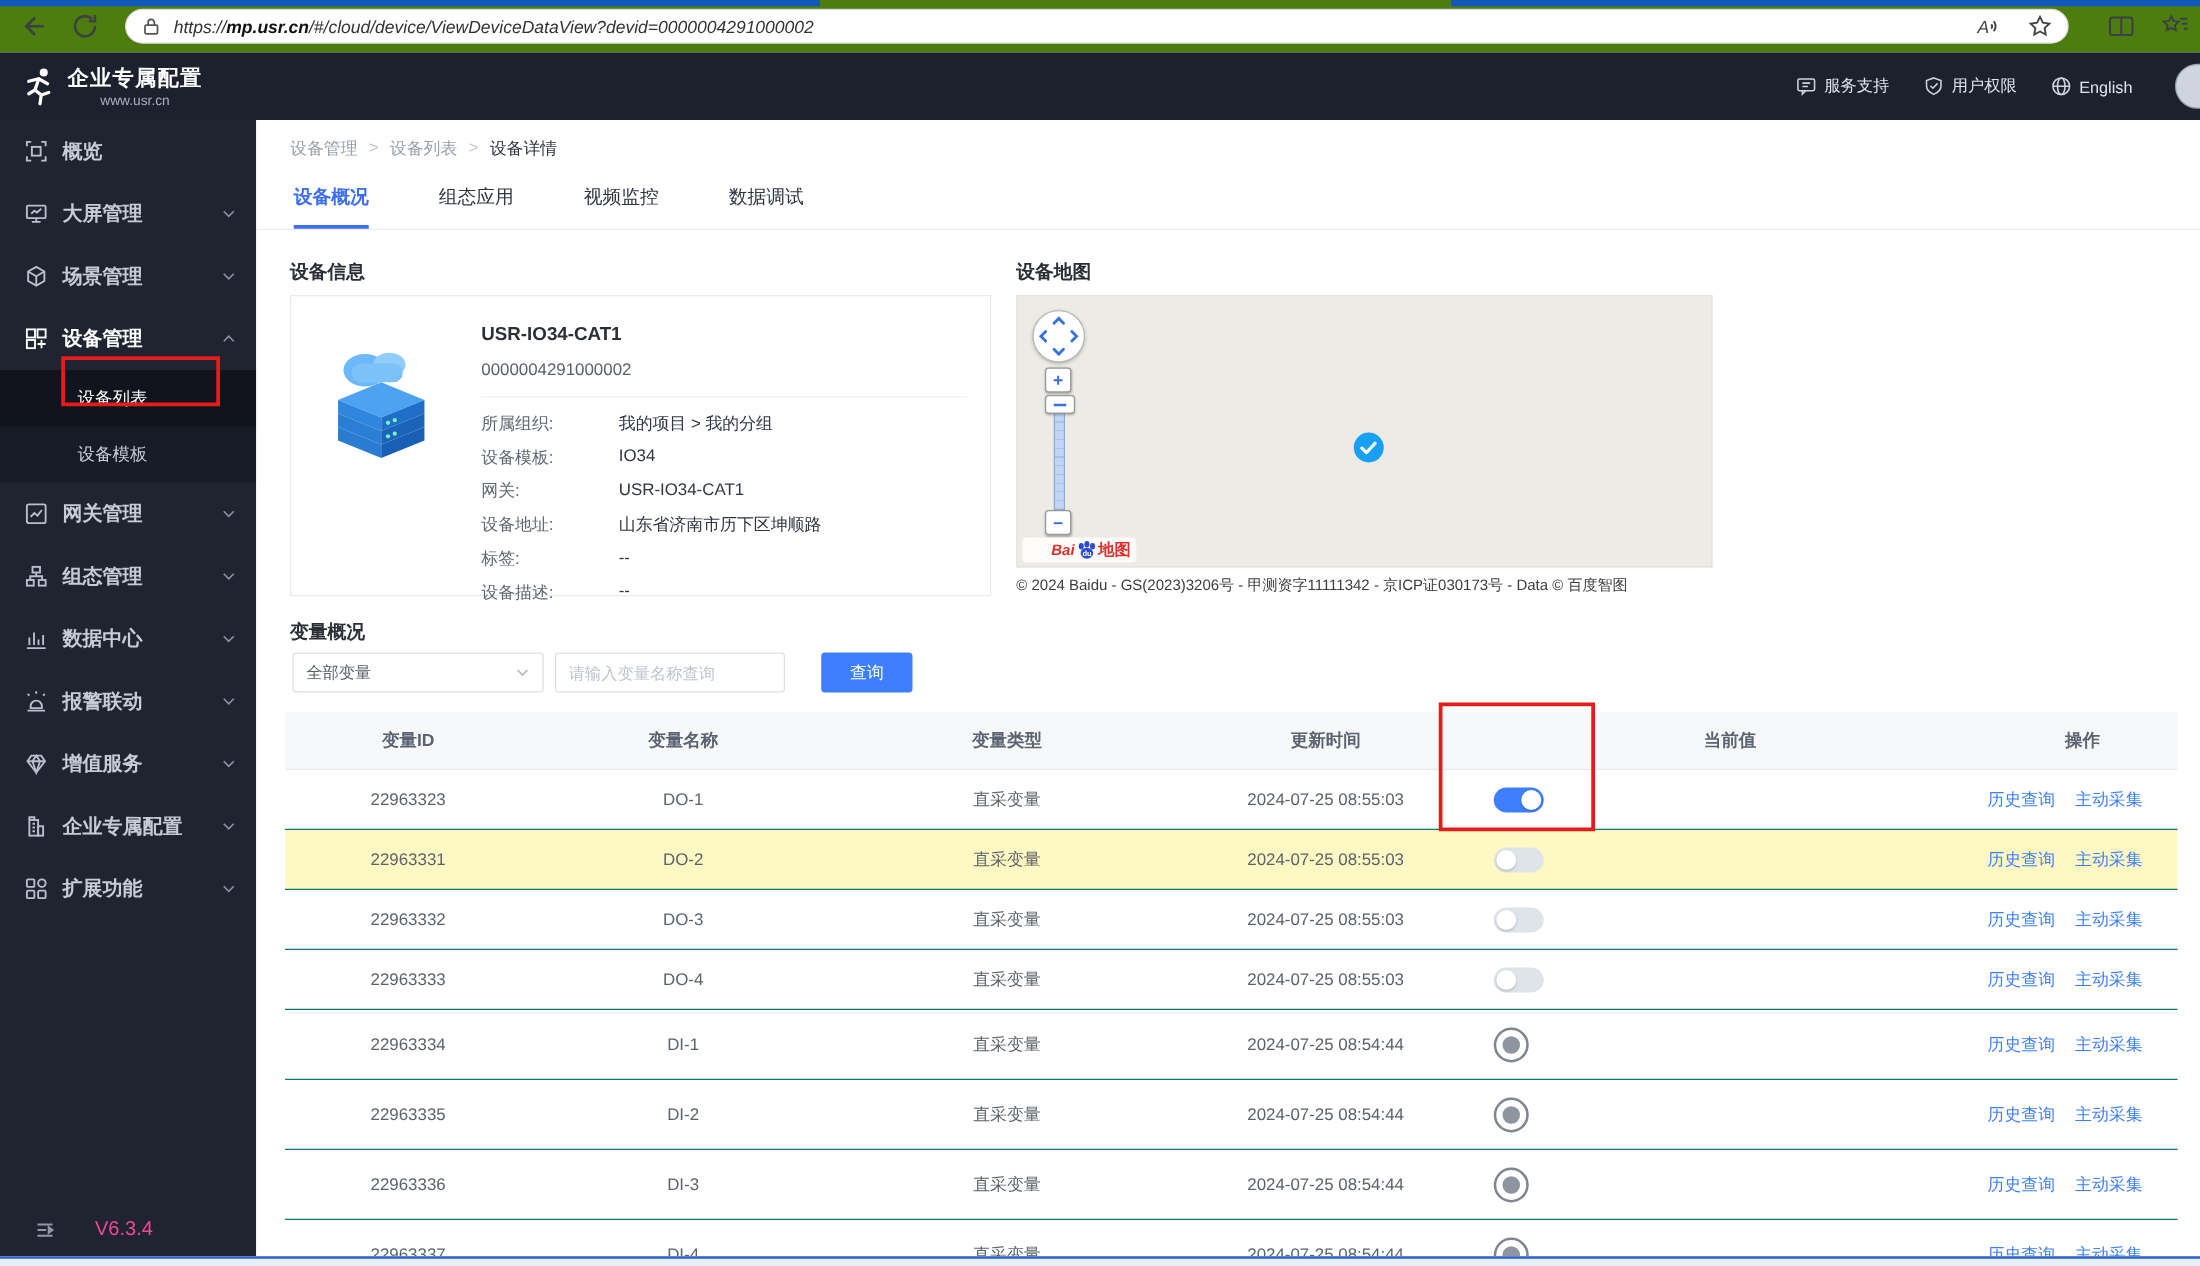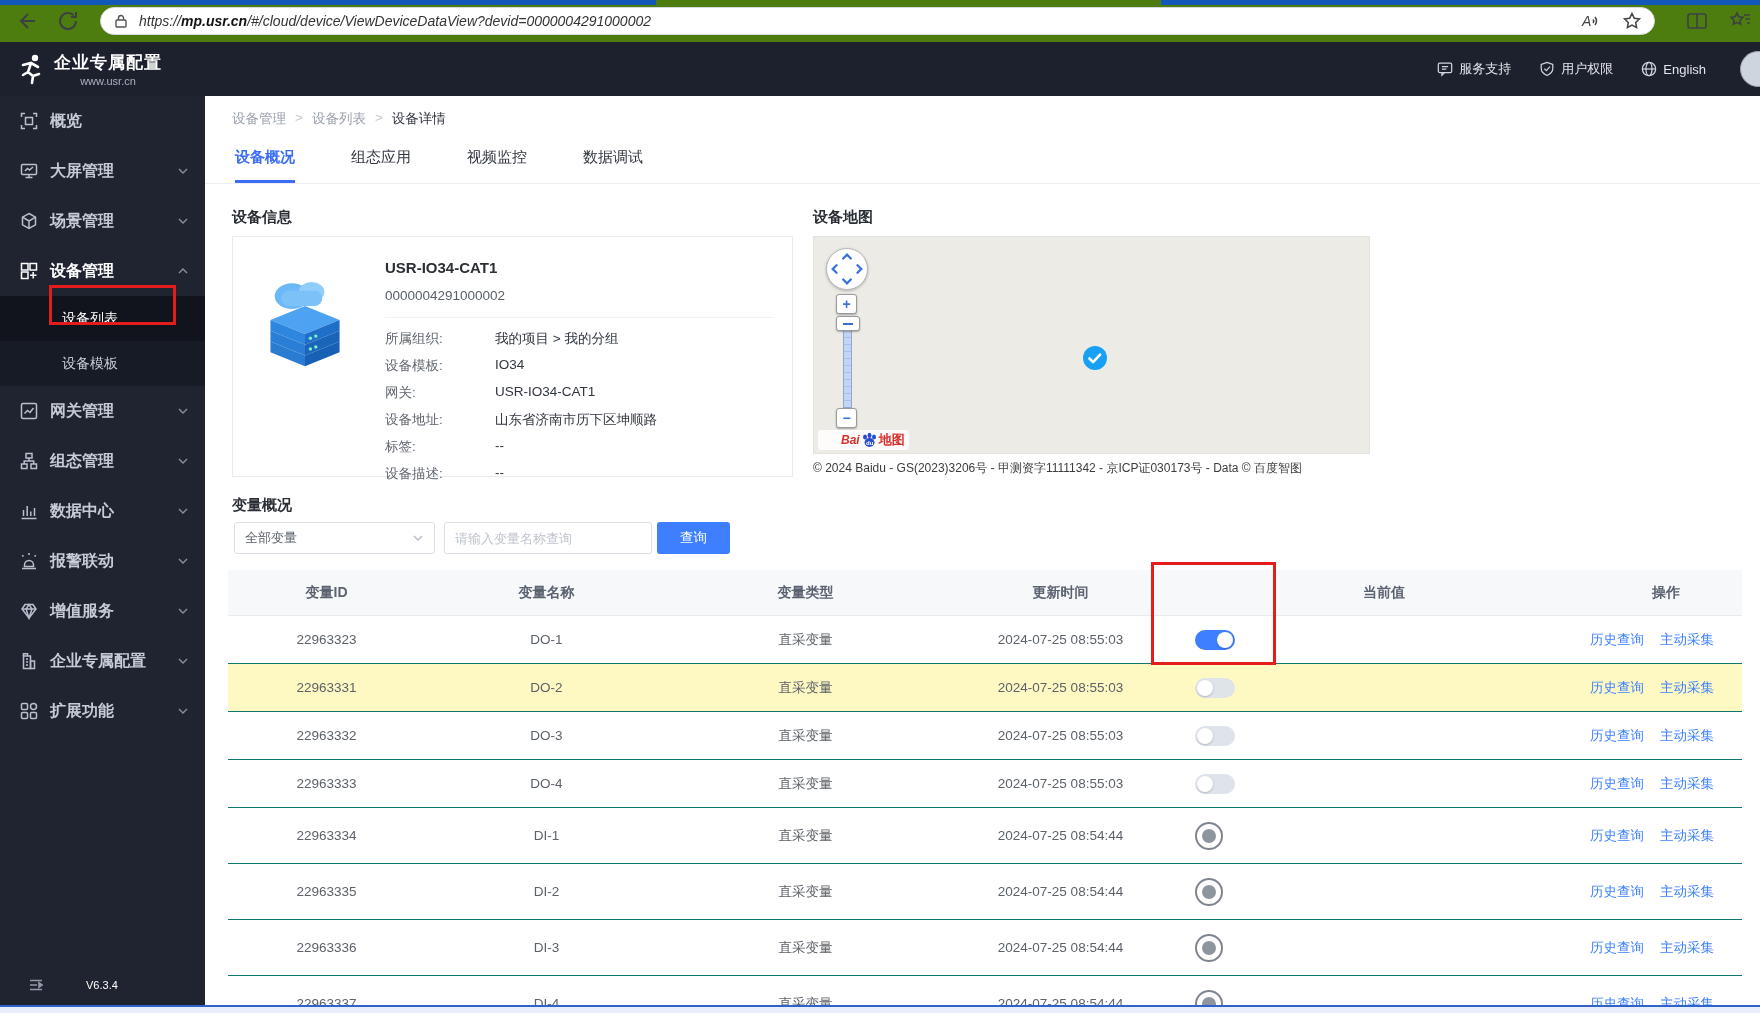--- a/index.html
+++ b/index.html
@@ -51,21 +51,21 @@
   .side-item .si-chev svg { width:100%; height:100%; display:block; }
   .side-item.active { color:#fff; }
   .side-item.active .si-icon { color:#fff; }
   .submenu { background:#171b25; }
   .sub-item { height:45px; display:flex; align-items:center; padding-left:62px; font-size:14px;
     color:#c6cbd6; cursor:pointer; }
   .sub-item.active { color:#fff; background:#11141c; }
   .side-version { position:absolute; left:0; bottom:12px; width:205px; display:flex; align-items:center; }
   .collapse-icon { width:16px; height:16px; color:#9298a8; margin-left:28px; cursor:pointer; }
   .collapse-icon svg { width:100%; height:100%; }
-  .version-text { margin-left:42px; font-size:11px; color:#ffffff; }
+  .version-text { margin-left:32px; font-size:16px; color:#ec4899; }
 
   
   .main { position:absolute; left:205px; top:96px; width:1555px; height:909px; background:#fff; overflow:hidden; }
   .breadcrumb { position:absolute; left:27px; top:14px; font-size:13.5px; color:#99a0ac; display:flex; gap:9px; }
   .breadcrumb .bc-item { cursor:pointer; }
   .breadcrumb .bc-item.current { color:#30353f; cursor:default; }
   .breadcrumb .bc-sep { color:#c3c8d0; }
   .tabs-row { position:absolute; left:0; top:44px; width:100%; height:44px; border-bottom:1px solid #eaedf1;
     display:flex; padding-left:30px; }
   .tab { margin-right:56px; font-size:15px; color:#30353f; padding-top:8px; height:100%; cursor:pointer; }
@@ -103,21 +103,21 @@
     background:rgba(255,255,255,.85); border-radius:3px; padding:1px 4px; }
   .baidu-bai { color:#d5322b; font-weight:700; font-size:12px; font-style:italic;margin-left:19px; }
   .baidu-paw { width:17px; height:16px; margin:0 1px; }
   .baidu-map-txt { color:#d8302c; font-weight:700; font-size:13px; }
   .map-copyright { position:absolute; left:608px; top:364px; font-size:12px; color:#3c3c3c; }
 
   .filter-select { position:absolute; left:29px; top:426px; width:201px; height:32px; border:1px solid #dcdfe6;
     border-radius:3px; display:flex; align-items:center; padding:0 10px; font-size:13px; color:#5a6068; cursor:pointer; }
   .filter-select .fs-chev { margin-left:auto; width:12px; height:12px; color:#b4bac4; }
   .filter-select svg { width:100%; height:100%; display:block; }
-  .filter-input { position:absolute; left:239px; top:426px; width:208px; height:32px; border:1px solid #dcdfe6;
+  .filter-input { position:absolute; left:239px; top:426px; width:184px; height:32px; border:1px solid #dcdfe6;
     border-radius:3px; padding:0 10px; font-size:13px; color:#333;
     font-family:"Liberation Sans","DejaVu Sans",sans-serif; }
   .filter-input::placeholder { color:#bfc4cd; }
   .search-btn { position:absolute; left:452px; top:426px; width:73px; height:32px; background:#3d7fff;
     color:#fff; border:none; border-radius:3px; font-size:13.5px; cursor:pointer;
     font-family:"Liberation Sans","DejaVu Sans",sans-serif; }
 
   .var-table { position:absolute; left:23px; top:474px; width:1514px; }
   .t-row { display:grid; grid-template-columns:180px 260px 258px 252px 395px 1fr; align-items:center;text-align:center; }
   .t-head { height:46px; background:#f7f8fa; border-bottom:1px solid #e7ebf0; }

